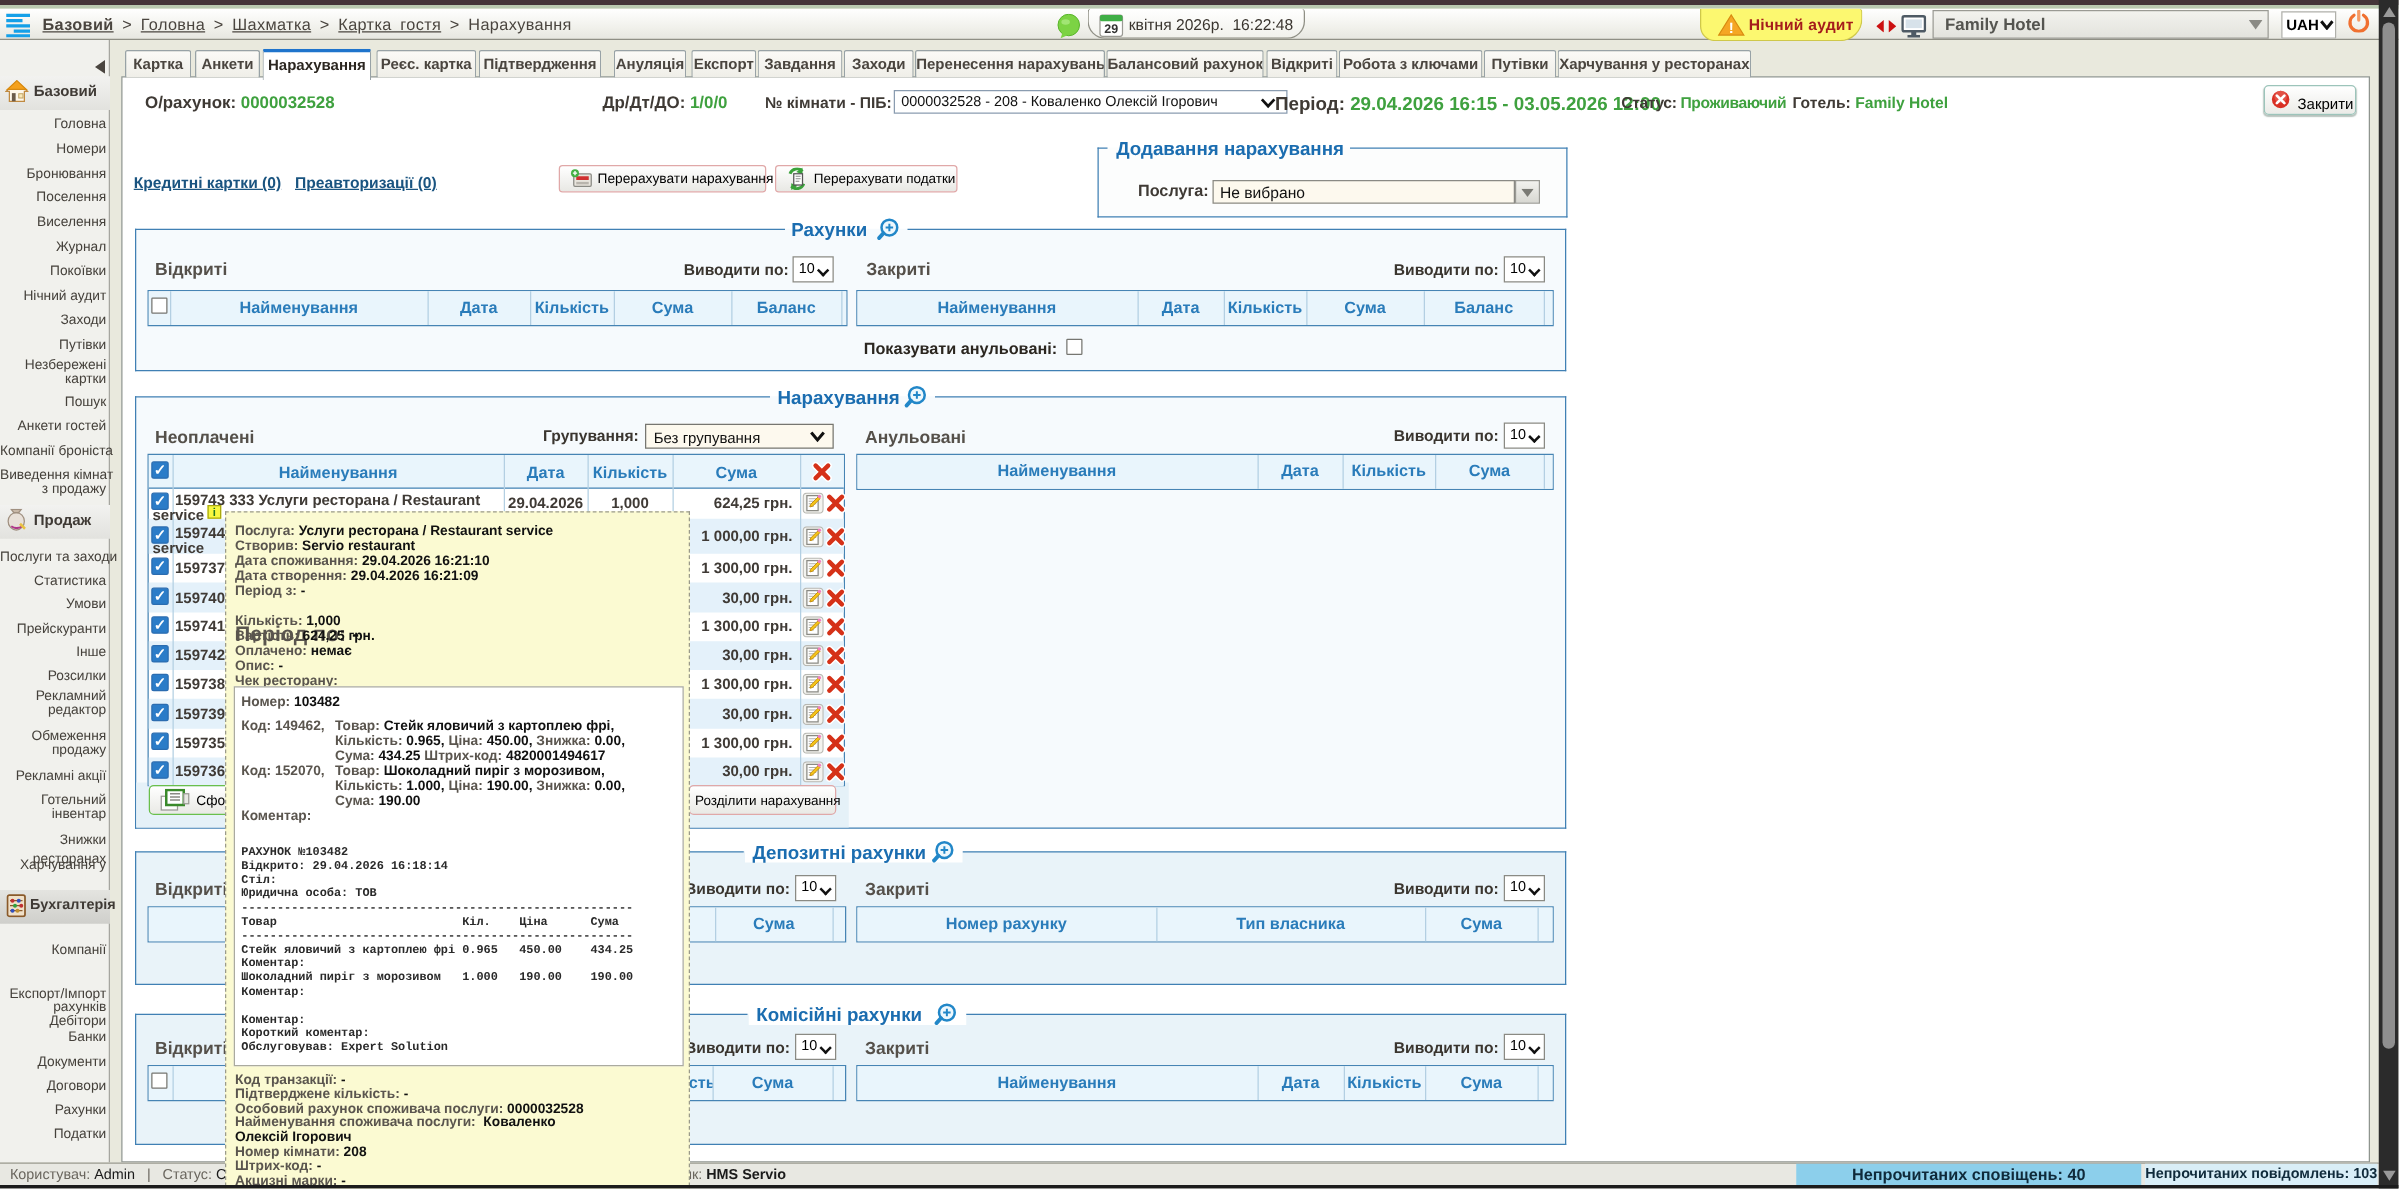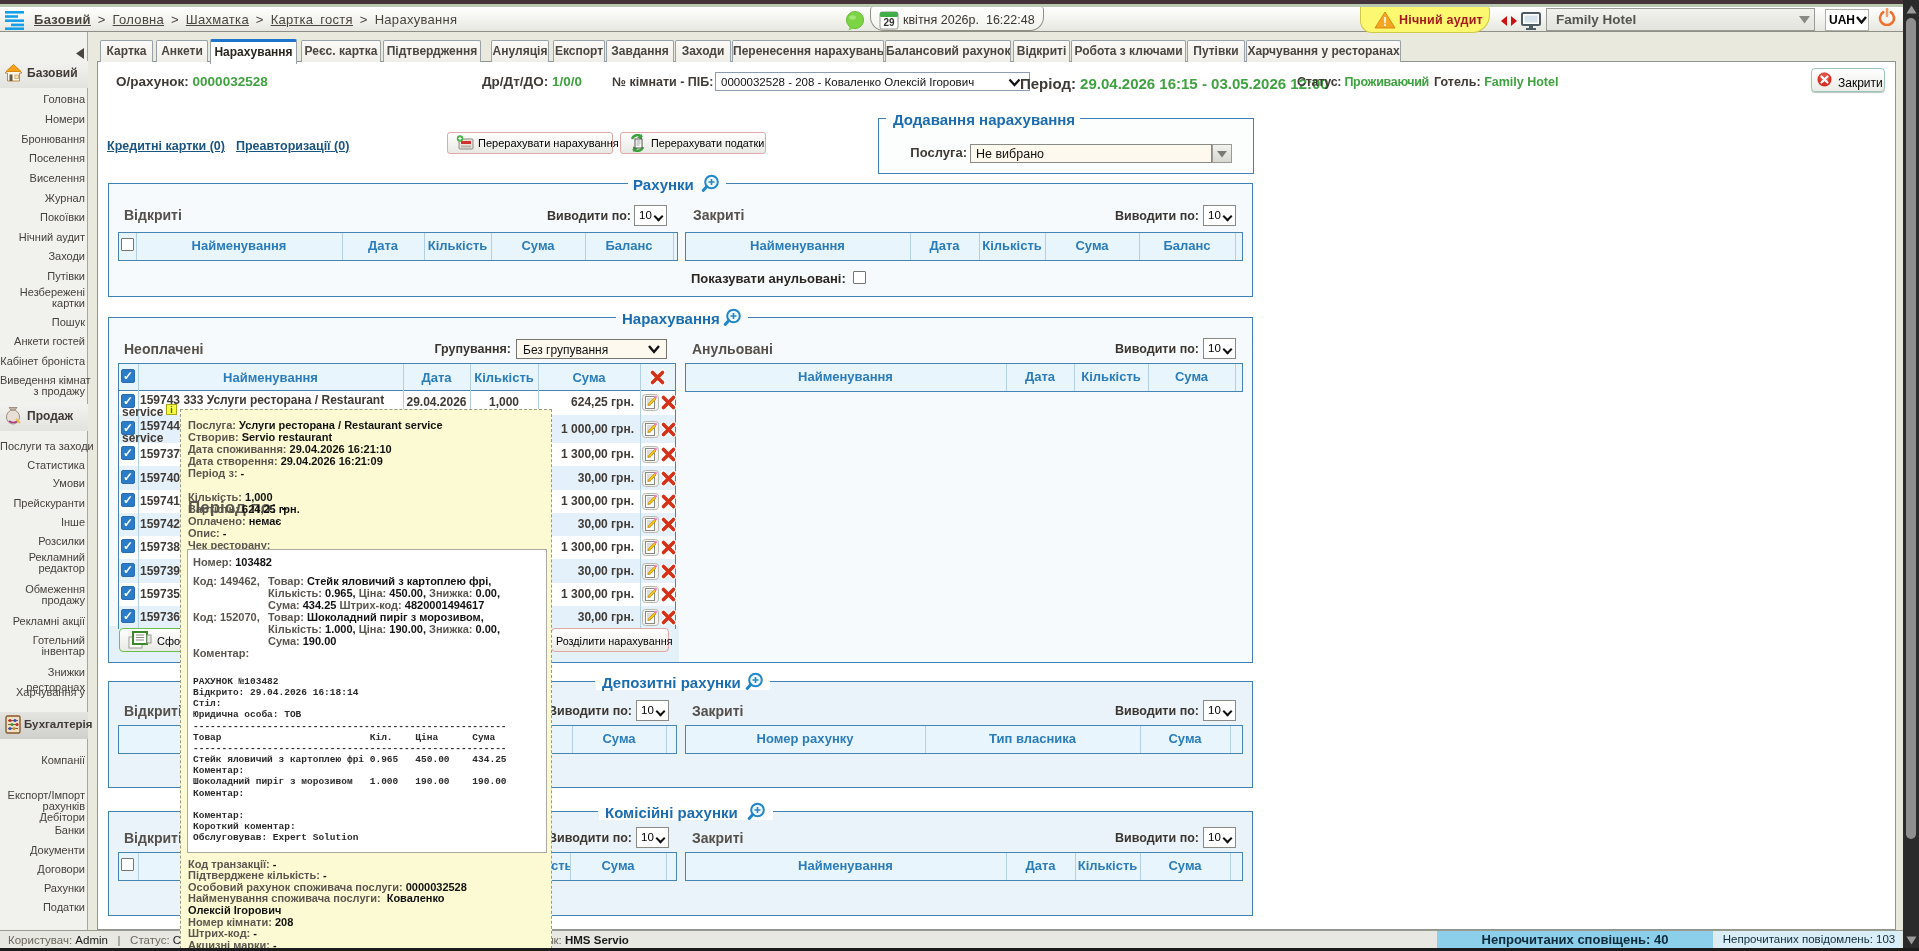--- a/index.html
+++ b/index.html
@@ -138,21 +138,21 @@
 <div class="sbitem" style="top:172.0px">Виселення</div>
 <div class="sbitem" style="top:191.5px">Журнал</div>
 <div class="sbitem" style="top:211.0px">Покоївки</div>
 <div class="sbitem" style="top:230.5px">Нічний аудит</div>
 <div class="sbitem" style="top:250.0px">Заходи</div>
 <div class="sbitem" style="top:270.0px">Путівки</div>
 <div class="sbitem" style="top:285.5px">Незбережені</div>
 <div class="sbitem" style="top:296.5px">картки</div>
 <div class="sbitem" style="top:316.0px">Пошук</div>
 <div class="sbitem" style="top:335.0px">Анкети гостей</div>
-<div class="sbitem" style="top:354.5px">Кабінет броніста</div>
+<div class="sbitem" style="top:354.5px">Компанії броніста</div>
 <div class="sbitem" style="top:374.0px">Виведення кімнат</div>
 <div class="sbitem" style="top:385.0px">з продажу</div>
 <div class="sbitem" style="top:439.5px">Послуги та заходи</div>
 <div class="sbitem" style="top:458.5px">Статистика</div>
 <div class="sbitem" style="top:477.0px">Умови</div>
 <div class="sbitem" style="top:496.5px">Прейскуранти</div>
 <div class="sbitem" style="top:515.5px">Інше</div>
 <div class="sbitem" style="top:534.5px">Розсилки</div>
 <div class="sbitem" style="top:551.0px">Рекламний</div>
 <div class="sbitem" style="top:562.0px">редактор</div>
@@ -608,21 +608,21 @@
 <div class="abs b" style="left:188px;top:892.3px;font-size:11px;color:#5a554e;z-index:51;white-space:nowrap">Найменування споживача послуги: &nbsp;<span style="color:#111">Коваленко</span></div>
 <div class="abs b" style="left:188px;top:903.9px;font-size:11px;color:#5a554e;z-index:51;white-space:nowrap"><span style="color:#111">Олексій Ігорович</span></div>
 <div class="abs b" style="left:188px;top:915.5px;font-size:11px;color:#5a554e;z-index:51;white-space:nowrap">Номер кімнати: <span style="color:#111">208</span></div>
 <div class="abs b" style="left:188px;top:927.1px;font-size:11px;color:#5a554e;z-index:51;white-space:nowrap">Штрих-код: <span style="color:#111">-</span></div>
 <div class="abs b" style="left:188px;top:938.7px;font-size:11px;color:#5a554e;z-index:51;white-space:nowrap">Акцизні марки: <span style="color:#111">-</span></div>
 
 <div class="abs" style="left:0;top:930px;width:1903px;height:18px;background:#e8e8e2;border-top:1px solid #9a9a90;z-index:40"></div>
 <div class="abs" style="left:8px;top:934px;font-size:11.5px;color:#6a665e;z-index:41">Користувач: <span style="color:#1a1a1a">Admin</span> &nbsp; | &nbsp; Статус: <span style="color:#1a1a1a">Система</span></div>
 <div class="abs" style="left:484px;top:934px;font-size:11.5px;color:#6a665e;z-index:41">Постачальник: <span style="color:#1a1a1a;font-weight:bold">HMS Servio</span></div>
 <div class="abs" style="left:1437px;top:931px;width:276px;height:17px;background:#8ccfeb;z-index:41;font-size:13px;color:#0f2a3a;text-align:center;line-height:17px;font-weight:bold">Непрочитаних сповіщень: 40</div>
-<div class="abs" style="left:1716px;top:931px;width:186px;white-space:nowrap;overflow:hidden;height:17px;background:#d9eef7;z-index:41;font-size:11.5px;font-weight:normal;color:#0f2a3a;text-align:center;line-height:17px">Непрочитаних повідомлень: 103</div>
+<div class="abs" style="left:1716px;top:931px;width:186px;white-space:nowrap;overflow:hidden;height:17px;background:#d9eef7;z-index:41;font-size:11.5px;font-weight:bold;color:#0f2a3a;text-align:center;line-height:17px">Непрочитаних повідомлень: 103</div>
 <div class="abs" style="left:0;top:948px;width:1919px;height:3px;background:#1c1c1c;z-index:70"></div>
 
 <div class="abs" style="left:1903px;top:0;width:16px;height:951px;background:#2b2b2b;z-index:60"></div>
 <svg class="abs" style="left:1906px;top:5px;z-index:61" width="11" height="9" viewBox="0 0 11 9">
       <path d="M5.5 0.5 L10.5 8.5 L0.5 8.5 Z" fill="#9a9a9a"></path>
     </svg>
 <div class="abs" style="left:1906px;top:18px;width:10px;height:821px;background:#8f8f8f;border-radius:5px;z-index:61"></div>
 <svg class="abs" style="left:1906px;top:936px;z-index:61" width="11" height="9" viewBox="0 0 11 9">
       <path d="M0.5 0.5 L10.5 0.5 L5.5 8.5 Z" fill="#9a9a9a"></path>
     </svg>

